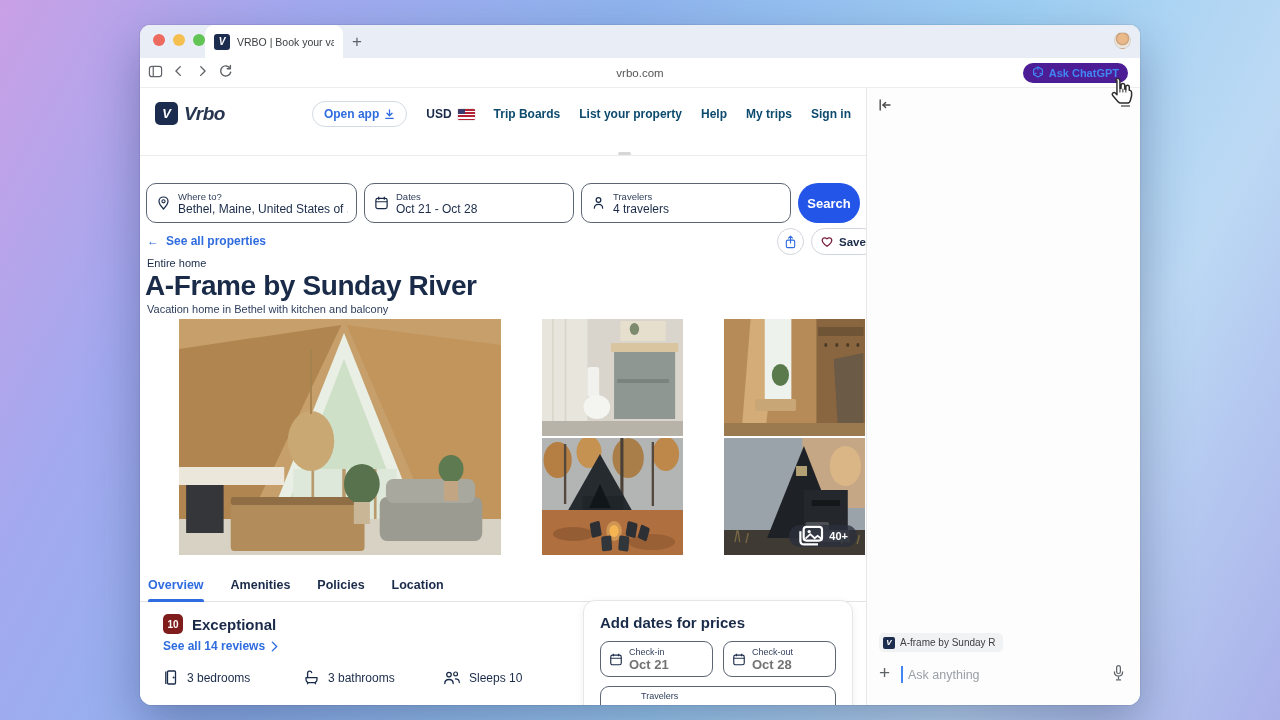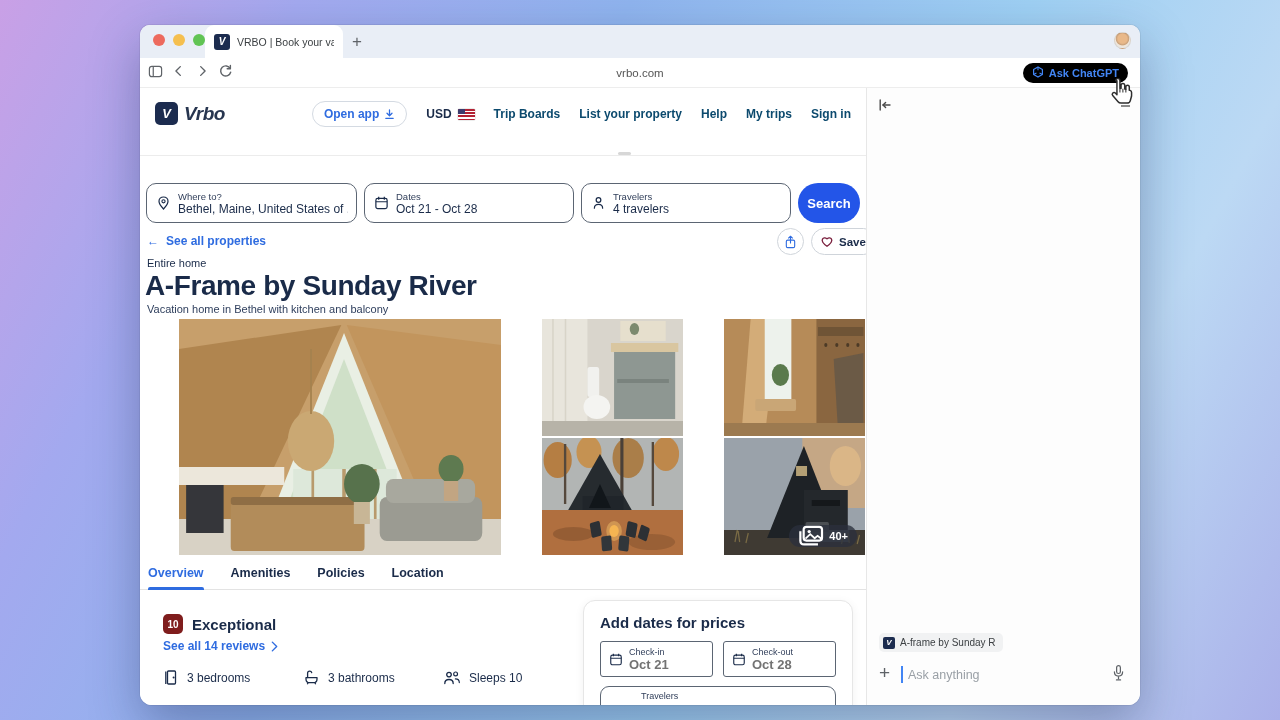--- a/index.html
+++ b/index.html
@@ -30,21 +30,21 @@
   .newtab { position:absolute; left:205px; top:5px; width:24px; height:24px; color:#5f6368;
     font-size:17px; font-weight:300; display:flex; align-items:center; justify-content:center; }
   .avatar { position:absolute; right:9px; top:7px; width:17px; height:17px; border-radius:50%;
     background:radial-gradient(circle at 50% 38%,#e9b98a 0 38%,#caa27c 52%,#f0e6da 60%,#dfe7ee 100%); border:1px solid rgba(0,0,0,.08);}
   
   .toolbar { position:relative; height:30px; background:#fff; border-bottom:1px solid #ededed; }
   .tool-icons { position:absolute; left:8px; top:0; height:30px; display:flex; align-items:center; gap:9px; color:#5f6368; }
   .url { position:absolute; left:0; right:0; top:0; height:30px; display:flex; align-items:center; justify-content:center;
     font-size:11.5px; color:#555; }
   .ask-pill { position:absolute; right:12px; top:5px; height:20px; padding:0 9px; border-radius:11px;
-    background:#000000; color:#4285f4; font-size:11px; font-weight:600; display:flex; align-items:center; gap:5px; }
+    background:#4c1d95; color:#4285f4; font-size:11px; font-weight:600; display:flex; align-items:center; gap:5px; }
   
   .content { position:relative; height:617px; display:flex; overflow:hidden; }
   .main { position:relative; width:726px; height:100%; background:#fff; flex:0 0 auto; overflow:hidden; }
   .sidebar { position:relative; flex:1; background:#fdfdfd; border-left:1px solid #e7e7e7; }
   
   .site-header { position:absolute; left:0; top:0; width:726px; height:52px; }
   .logo { position:absolute; left:15px; top:14px; display:flex; align-items:center; gap:6px; }
   .logo-mark { width:23px; height:23px; border-radius:5px; background:#1c2c4f; color:#fff; font-weight:bold;
     font-style:italic; font-size:13px; display:flex; align-items:center; justify-content:center; }
   .logo-text { font-size:19px; font-weight:bold; font-style:italic; color:#27354f; letter-spacing:-.5px; }
@@ -85,40 +85,40 @@
   
   .gallery { position:absolute; left:0; top:231px; width:725px; height:236px; display:grid;
     grid-template-columns:361px 180px 180px; grid-template-rows:117px 117px; gap:2px; background:#fff; }
   .ph { position:relative; overflow:hidden;margin-left:39px; }
   .ph svg { display:block; width:100%; height:100%; }
   .ph-main { grid-row:1 / span 2; }
   .photo-badge { position:absolute; right:8px; bottom:8px; height:22px; padding:0 9px; border-radius:12px;
     background:rgba(42,48,60,.78); color:#fff; font-size:11px; font-weight:600;
     display:flex; align-items:center; gap:5px; }
   
-  .ltabs { position:absolute; left:0; top:469px; width:726px; height:33px; border-bottom:1px solid #e3e3e3;
+  .ltabs { position:absolute; left:0; top:481px; width:726px; height:33px; border-bottom:1px solid #e3e3e3;
     display:flex; align-items:center; gap:27px; padding-left:8px; }
   .ltab { font-size:12.5px; font-weight:600; color:#1a2b49; position:relative; height:33px; display:flex; align-items:center; }
   .ltab.active { color:#2f6ce0; }
   .ltab.active::after { content:""; position:absolute; left:0; right:0; bottom:0; height:3px; background:#2f6ce0; border-radius:2px 2px 0 0; }
   
   .rating-row { position:absolute; left:23px; top:526px; display:flex; align-items:center; gap:9px; }
   .rating-badge { min-width:20px; height:20px; border-radius:5px; background:#7f1d1d; color:#fff;
     font-size:10px; font-weight:bold; display:flex; align-items:center; justify-content:center; padding:0 4px; }
   .rating-label { font-size:15px; font-weight:bold; color:#1a2b49; }
   .reviews-link { position:absolute; left:23px; top:551px; display:flex; align-items:center; gap:6px;
     color:#2f6ce0; font-size:12px; font-weight:600; }
   .facts { position:absolute; left:23px; top:581px; width:420px; display:flex; }
   .fact { width:150px; display:flex; align-items:center; gap:8px; color:#1a2b49; font-size:12px; }
   
   .card { position:absolute; left:443px; top:512px; width:270px; height:170px; background:#fff;
     border:1px solid #e6e6e6; border-radius:12px; box-shadow:0 2px 10px rgba(0,0,0,.06); padding:13px 16px; }
   .card-title { font-size:15px; font-weight:bold; color:#1a2b49; }
   .card-fields { display:flex; gap:10px; margin-top:10px; }
-  .cfield { flex:1; height:36px; border:1.3px solid #5b6573; border-radius:3px; display:flex; align-items:center;
+  .cfield { flex:1; height:36px; border:1.3px solid #5b6573; border-radius:9px; display:flex; align-items:center;
     gap:6px; padding:0 8px; }
   .cfield .txt { display:flex; flex-direction:column; justify-content:center; }
   .cfield .lbl { font-size:9px; color:#33415c; line-height:10px; }
   .cfield .val { font-size:13px; color:#737373; line-height:15px;font-weight:bold; }
   .cfield-wide { margin-top:9px; height:40px; border:1.3px solid #5b6573; border-radius:9px;
     display:flex; align-items:flex-start; padding:4px 8px 0 40px; }
   .cfield-wide .lbl { font-size:9px; color:#33415c; }
   
   .collapse-icon { position:absolute; left:11px; top:10px; color:#4a4a4a; }
   .chip { position:absolute; left:12px; top:545px; height:19px; background:#f1f2f3; border-radius:5px;

